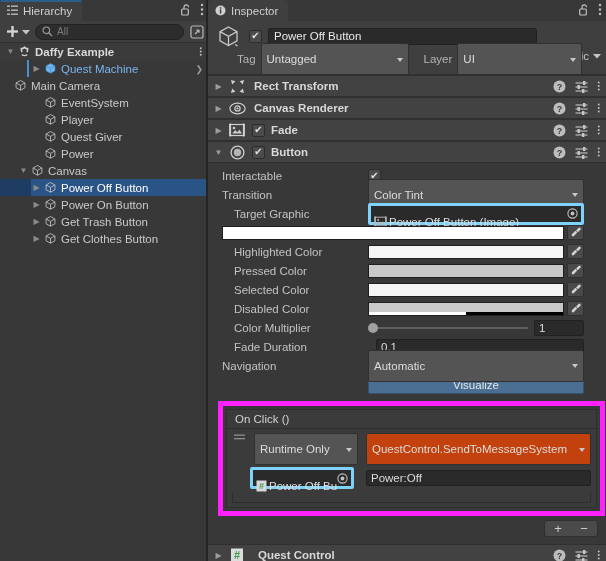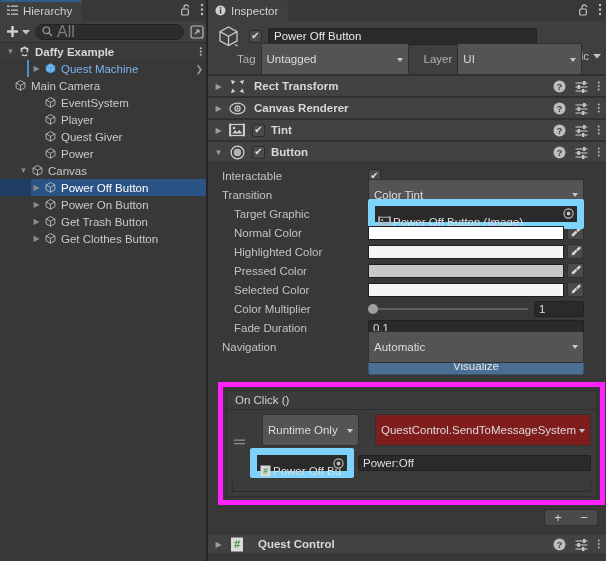--- a/index.html
+++ b/index.html
@@ -46,21 +46,21 @@
   .toolbar-row {
     height: 22px; background: #3f3f3f;
     display: flex; align-items: center;
     padding: 0 4px; gap: 3px;
     border-bottom: 1px solid #303030;
   }
   .plus-btn { display: flex; align-items: center; gap: 1px; padding: 0 2px; }
   .search-box {
     flex: 1; height: 16px; background: #2d2d2d;
     border-radius: 8px; display: flex; align-items: center;
-    padding: 0 6px; gap: 4px; color: #7c7c7c; font-size: 16px;
+    padding: 0 6px; gap: 4px; color: #7c7c7c; font-size: 10px;
     border: 1px solid #222;
   }
   .hsearch-right { display: flex; align-items: center; padding-left: 3px; }
 
   .tree { flex: 1; background: #383838; overflow: hidden; padding-top: 0; position: relative; }
   .trow {
     height: 17px; display: flex; align-items: center;
     position: relative; white-space: nowrap;
     font-size: 11.5px; color: #c9c9c9;
   }
@@ -152,21 +152,21 @@
     display: flex; align-items: center; gap: 9px;
   }
 
   
   .prow { display: flex; align-items: center; height: 19px; padding-left: 14px; }
   .prow .pl { width: 146px; color: #c2c2c2; font-size: 11.5px; }
   .prow .pl.ind { padding-left: 12px; }
   .pf { flex: 1; margin-right: 22px; }
 
   .objfield {
-    height: 16px; background: #2a2a2a; border: 7px solid #7dd3fc;
+    height: 16px; background: #2a2a2a; border: 3px solid #7dd3fc;
     border-radius: 2px; display: flex; align-items: center;
     padding: 16px 0 0 3px; color: #dcdcdc; font-size: 11.5px; position: relative;
   }
   .objfield .picker {
     position: absolute; right: 1px; top: 0; bottom: 0; width: 16px;
     display: flex; align-items: center; justify-content: center;
   }
 
   .swatch-row { display: flex; align-items: center; gap: 3px; }
   .swatch {
@@ -193,21 +193,21 @@
     width: 10px; height: 10px; border-radius: 50%; background: #a0a0a0;
   }
   .numfield {
     width: 50px; height: 16px; background: #2a2a2a; border: 1px solid #212121;
     border-radius: 2px; color: #dcdcdc; font-size: 11.5px;
     display: flex; align-items: center; padding: 0 4px;
   }
   .textfield {
     height: 16px; background: #2a2a2a; border: 1px solid #212121;
     border-radius: 2px; color: #dcdcdc; font-size: 11.5px;
-    display: flex; align-items: center; padding: 0 4px;
+    display: flex; align-items: center; padding: 0 4px; margin-left: 8px;
   }
   .viz-btn {
     height: 17px; background: #4a6f93; border: 1px solid #35526e;
     border-radius: 2px; display: flex; align-items: center; justify-content: center;
     color: #e6e6e6; font-size: 11.5px;
   }
 
   
   .onclick-wrap {
     position: relative; margin: 6px 0 0 10px; margin-right: 1px;
@@ -215,21 +215,21 @@
     padding: 3px;
     background: #383838;
   }
   .onclick-inner { border: 1px solid #2e2e2e; background: #3b3b3b; }
   .oc-title {
     height: 19px; display: flex; align-items: center; padding-left: 8px;
     color: #d2d2d2; font-size: 11.5px;
     border-bottom: 1px solid #2e2e2e;
   }
   .oc-entry { padding: 4px 5px 3px 5px; background: #3b3b3b; }
-  .oc-r1 { display: flex; align-items: flex-end; gap: 16px; }
+  .oc-r1 { display: flex; align-items: flex-start; gap: 8px; }
   .oc-handle { width: 14px; display: flex; align-items: center; justify-content: center; flex:none; }
   .oc-r2 { display: flex; align-items: center; gap: 4px; margin-top: 2px; padding-left: 18px; }
   .oc-list-bottom { height: 11px; background: #3b3b3b; border-top: 1px solid #323232; margin: 0 5px 4px 5px; border:1px solid #2e2e2e; border-top:none;}
   .pm-btns {
     position: absolute; right: 8px; display: flex;
     background: #4a4a4a; border: 1px solid #303030; border-radius: 3px;
     height: 17px; align-items: center; overflow:hidden;
   }
   .pm-btns span { width: 26px; text-align:center; color:#cfcfcf; font-size: 13px; line-height: 15px; }
 
@@ -609,21 +609,21 @@
         <span class="comp-icon">
           <svg class="svgi" width="16" height="14" viewBox="0 0 16 14">
             <rect x="0.7" y="1.5" width="14.6" height="11" fill="none" stroke="#cfcfcf" stroke-width="1.2"></rect>
             <rect x="0.7" y="0.5" width="1.4" height="13" fill="#cfcfcf"></rect>
             <rect x="13.9" y="0.5" width="1.4" height="13" fill="#cfcfcf"></rect>
             <circle cx="5" cy="5" r="1.3" fill="#cfcfcf"></circle>
             <path d="M3.2 10.5l3-3.4 2 2.2 2.2-2.6 2.6 3.8z" fill="#cfcfcf"></path>
           </svg>
         </span>
         <span class="cb" style="margin-left:4px;">✔</span>
-        <span class="comp-title">Tint</span>
+        <span class="comp-title">Fade</span>
         <span class="comp-right">
           <span>
             <svg class="svgi" width="13" height="13" viewBox="0 0 13 13">
                 <circle cx="6.5" cy="6.5" r="6" fill="#bdbdbd"></circle>
                 <text x="6.5" y="10" font-size="9" font-family="Liberation Sans, sans-serif" font-weight="bold" text-anchor="middle" fill="#3b3b3b">?</text>
               </svg>
           </span>
           <span>
             <svg class="svgi" width="13" height="13" viewBox="0 0 13 13">
               <g stroke="#c6c6c6" stroke-width="1.1" fill="none">
@@ -714,21 +714,20 @@
               <svg class="svgi" width="11" height="11" viewBox="0 0 11 11">
                   <circle cx="5.5" cy="5.5" r="4.6" fill="none" stroke="#c2c2c2" stroke-width="1.1"></circle>
                   <circle cx="5.5" cy="5.5" r="1.9" fill="#c2c2c2"></circle>
                 </svg>
             </span>
           </span>
         </div>
 
         <div id="color-rows">
             <div class="prow">
-              <span class="pl ind">Normal Color</span>
               <span class="pf swatch-row">
                 <span class="swatch" style="background:#FFFFFF;"></span>
                 <span class="eyedrop">
                   <svg class="svgi" width="11" height="11" viewBox="0 0 12 12">
       <path d="M9.3 1.1a1.4 1.4 0 0 1 2 2L8.6 5.8 6.6 3.8z" fill="#d4d4d4"></path>
       <path d="M6 4.2 7.9 6.1 4 10H2V8z" fill="#d4d4d4"></path>
     </svg>
                 </span>
               </span>
             </div>
@@ -753,20 +752,35 @@
       <path d="M9.3 1.1a1.4 1.4 0 0 1 2 2L8.6 5.8 6.6 3.8z" fill="#d4d4d4"></path>
       <path d="M6 4.2 7.9 6.1 4 10H2V8z" fill="#d4d4d4"></path>
     </svg>
                 </span>
               </span>
             </div>
             <div class="prow">
               <span class="pl ind">Selected Color</span>
               <span class="pf swatch-row">
                 <span class="swatch" style="background:#F5F5F5;"></span>
+                <span class="eyedrop">
+                  <svg class="svgi" width="11" height="11" viewBox="0 0 12 12">
+      <path d="M9.3 1.1a1.4 1.4 0 0 1 2 2L8.6 5.8 6.6 3.8z" fill="#d4d4d4"></path>
+      <path d="M6 4.2 7.9 6.1 4 10H2V8z" fill="#d4d4d4"></path>
+    </svg>
+                </span>
+              </span>
+            </div>
+            <div class="prow">
+              <span class="pl ind">Disabled Color</span>
+              <span class="pf swatch-row">
+                <span class="swatch" style="background:#C8C8C8;">
+                  <span class="alphabg"></span>
+                  <span class="alpha" style="width:50%"></span>
+                </span>
                 <span class="eyedrop">
                   <svg class="svgi" width="11" height="11" viewBox="0 0 12 12">
       <path d="M9.3 1.1a1.4 1.4 0 0 1 2 2L8.6 5.8 6.6 3.8z" fill="#d4d4d4"></path>
       <path d="M6 4.2 7.9 6.1 4 10H2V8z" fill="#d4d4d4"></path>
     </svg>
                 </span>
               </span>
             </div>
           </div>
 
@@ -802,21 +816,21 @@
           <div class="oc-title">On Click ()</div>
           <div class="oc-entry">
             <div class="oc-r1">
               <span class="oc-handle">
                 <svg class="svgi" width="11" height="8" viewBox="0 0 11 8">
                   <rect x="0" y="1.5" width="11" height="1.3" fill="#8d8d8d"></rect>
                   <rect x="0" y="5" width="11" height="1.3" fill="#8d8d8d"></rect>
                 </svg>
               </span>
               <span class="dd" style="width:104px;">Runtime Only</span>
-              <span class="dd" style="flex:1;background:#7f1d1d;">QuestControl.SendToMessageSystem</span>
+              <span class="dd" style="flex:1;background:#c2410c;">QuestControl.SendToMessageSystem</span>
             </div>
             <div class="oc-r2">
               <span class="objfield" style="width:104px;">
                 <span style="display:inline-flex;margin-right:2px;">
                   <svg class="svgi" width="11" height="12" viewBox="0 0 11 12">
                     <rect x="0.5" y="0.5" width="10" height="11" fill="#d8d8d8"></rect>
                     <text x="5.4" y="9" font-size="9" font-weight="bold" font-family="Liberation Sans, sans-serif" text-anchor="middle" fill="#3f9a52">#</text>
                   </svg>
                 </span>
                 <span style="overflow:hidden;white-space:nowrap;">Power Off Bu</span>

